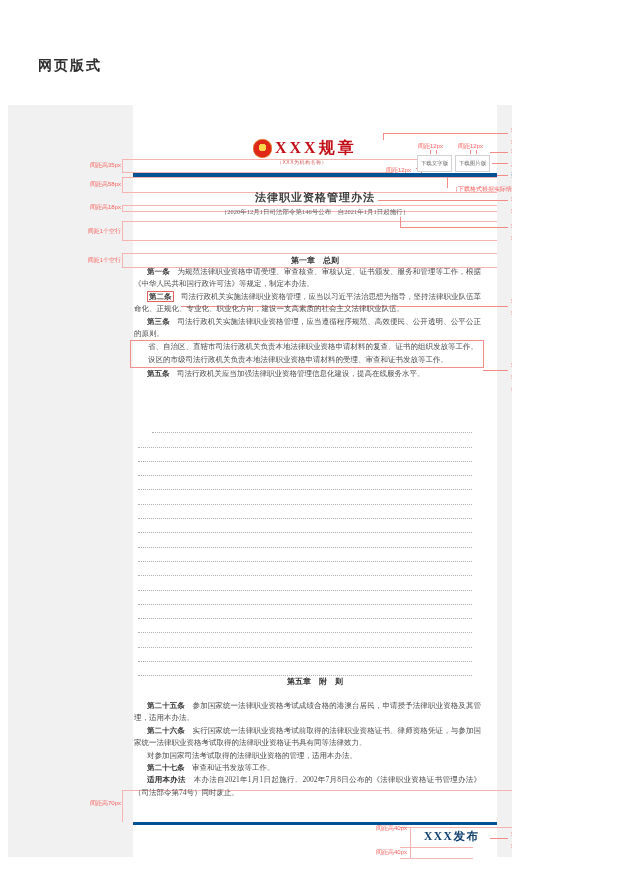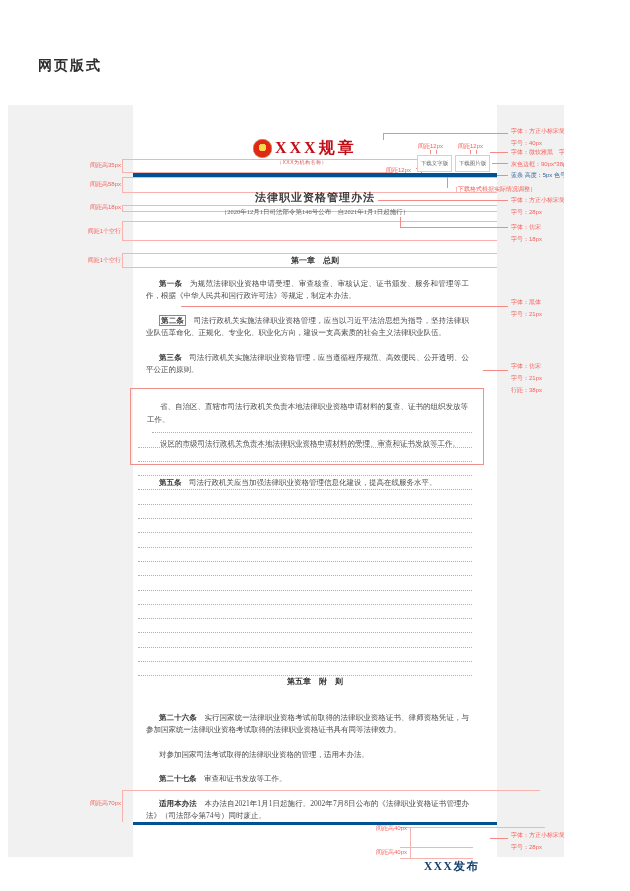--- a/index.html
+++ b/index.html
@@ -1,16 +1,16 @@
 <!DOCTYPE html>
 <html><head>
 <meta charset="utf-8">
 <style>
   html,body{margin:0;padding:0;background:#fff;-webkit-text-size-adjust:none;}
-  #stage{position:relative;width:564px;height:891px;background:#fff;overflow:hidden;
+  #stage{position:relative;width:512px;height:891px;background:#fff;overflow:hidden;
          font-family:"Liberation Sans","DejaVu Sans",sans-serif;}
   .abs{position:absolute;}
   
   .spec-label{left:38px;top:57px;font-size:14px;font-weight:bold;letter-spacing:2px;color:#2e2e2e;
               font-family:"Liberation Serif","DejaVu Serif",serif;}
   
   .canvas-bg{left:8px;top:105px;width:617px;height:752px;background:#f1f1f1;}
   .page{left:133px;top:105px;width:364px;height:752px;background:#ffffff;}
   
   .emblem{left:253px;top:139px;width:19px;height:19px;border-radius:50%;
@@ -27,33 +27,33 @@
   
   .doc-title{left:133px;top:190px;width:364px;text-align:center;font-size:11px;font-weight:bold;color:#3d3d3d;
              letter-spacing:1px;font-family:"Liberation Serif","DejaVu Serif",serif;}
   .doc-subtitle{left:133px;top:208px;width:364px;text-align:center;font-size:6.5px;color:#5d5d5d;
                 font-family:"Liberation Serif","DejaVu Serif",serif;}
   .chapter{left:133px;width:364px;text-align:center;font-size:8px;font-weight:bold;color:#333;}
   .chapter1{top:255px;}
   .chapter5{top:676px;}
   .flow{left:134px;width:347px;font-size:7.5px;line-height:12.4px;color:#4a4a4a;text-align:justify;
         font-family:"Liberation Serif","DejaVu Serif",serif;}
-  .flow p{margin:12px;text-indent:13px;}
+  .flow p{margin:0;text-indent:13px;}
   .flow .num{font-family:"Liberation Sans","DejaVu Sans",sans-serif;font-weight:bold;color:#333;}
   .body-top{top:266px;}
   .body-bottom{top:700px;}
   .num-box{border:1px solid #e3625c;padding:0 1px;}
   .para-box{border:1px solid #f0908c;margin:0 -3px 0 -4px;padding:0 3px 1px 4px;}
   
   .dotted-wrap{left:138px;top:419px;width:334px;}
   .dotrow{height:13.3px;border-bottom:1.5px dotted #b0b0b0;}
   .dotrow.first{margin-left:14px;}
   
   .publisher{left:424px;top:829px;width:70px;font-size:11.5px;font-weight:bold;color:#12406f;letter-spacing:1.5px;
-             font-family:"Liberation Serif","DejaVu Serif",serif;margin-top:30px;}
+             font-family:"Liberation Serif","DejaVu Serif",serif;}
   
   .anno{font-size:6px;line-height:12px;color:#f5615c;white-space:nowrap;}
   .anno .blue{color:#34629c;}
   .left-label{width:58px;text-align:right;font-size:6px;color:#f5615c;white-space:nowrap;}
   .gap-label{font-size:6px;color:#f5615c;white-space:nowrap;}
   
   .hline{height:1px;background:#f7b3af;}
   .vline{width:1px;background:#f7b3af;}
   .hline.strong,.vline.strong{background:#f28b86;}
 </style>
@@ -150,20 +150,21 @@
       <div class="dotrow"></div>
       <div class="dotrow"></div>
       <div class="dotrow"></div>
       <div class="dotrow"></div>
       <div class="dotrow"></div>
     </div>
 
   <div class="abs chapter chapter5">第五章　附　则</div>
 
   <div class="abs flow body-bottom">
+    <p><span class="num">第二十五条</span>　<span>参加国家统一法律职业资格考试成绩合格的港澳台居民，申请授予法律职业资格及其管理，适用本办法。</span></p>
     <p><span class="num">第二十六条</span>　<span>实行国家统一法律职业资格考试前取得的法律职业资格证书、律师资格凭证，与参加国家统一法律职业资格考试取得的法律职业资格证书具有同等法律效力。</span></p>
     <p>对参加国家司法考试取得的法律职业资格的管理，适用本办法。</p>
     <p><span class="num">第二十七条</span>　<span>审查和证书发放等工作。</span></p>
     <p><span class="num">适用本办法</span>　<span>本办法自2021年1月1日起施行。2002年7月8日公布的《法律职业资格证书管理办法》（司法部令第74号）同时废止。</span></p>
   </div>
 
   <div class="abs blue-line-bottom"></div>
   <div class="abs publisher">XXX发布</div>
 
   <div class="abs left-label" style="left:63px;top:161px;">间距高35px</div>

